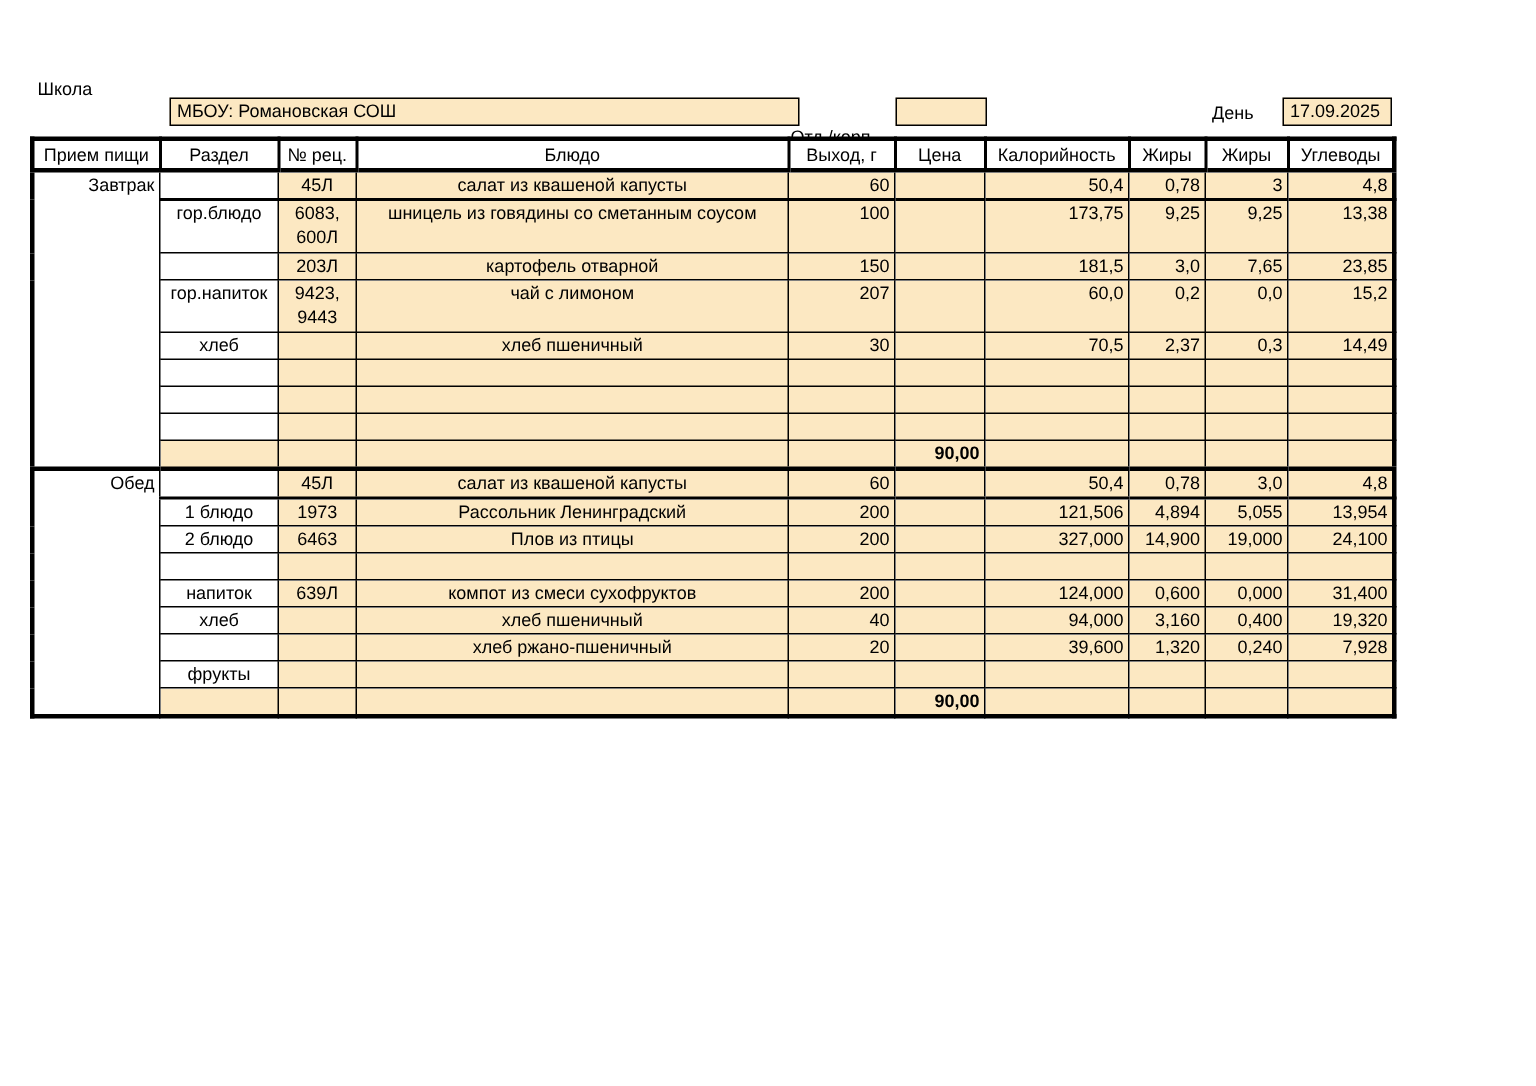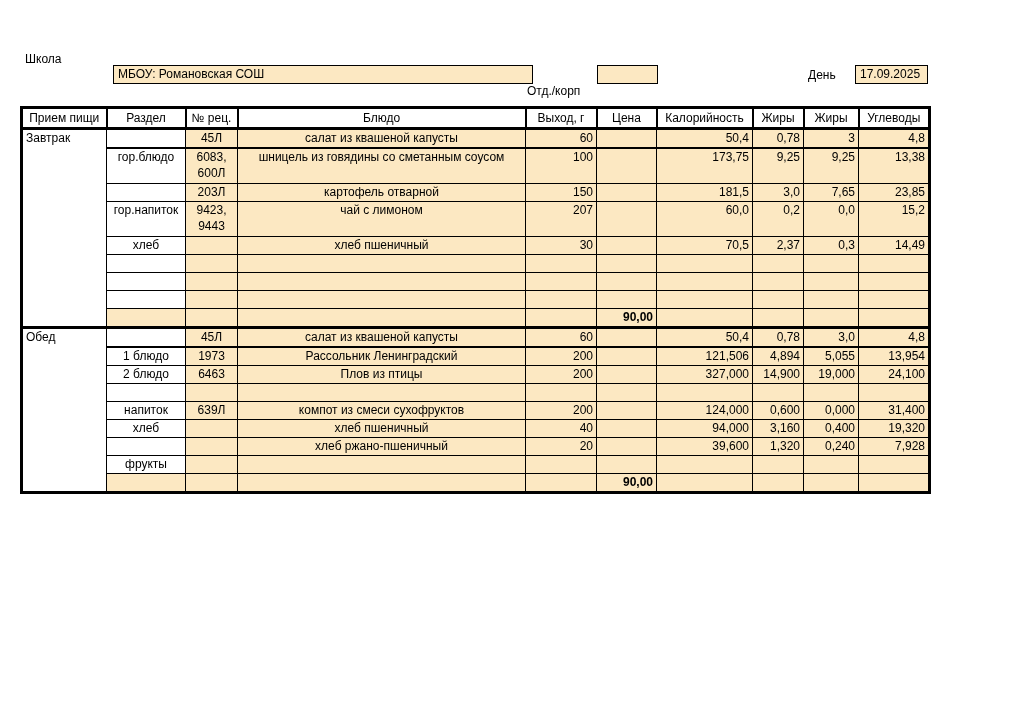--- a/index.html
+++ b/index.html
@@ -28,21 +28,21 @@
   #school-label { left: 25px;  top: 52px; }
   #school-box   { left: 92px; top: 65px; width: 420px; margin-left: 21px; }
   #dept-label   { left: 527px; top: 68px; margin-top: 16px; }
   #dept-box     { left: 597px; top: 65px; width: 61px; }
   #day-label    { left: 808px; top: 68px; }
   #day-box      { left: 855px; top: 65px; width: 73px; }
 
   table.menu {
     position: absolute;
     left: 20px;
-    top: 106px;
+    top: 91px;
     width: 908px;
     border-collapse: collapse;
     table-layout: fixed;
     border: 3px solid #000;
     font-size: 12px;
   }
   table.menu td {
     border: 1px solid #000;
     padding: 0 3px;
     vertical-align: top;
@@ -58,21 +58,21 @@
     background: #ffffff;
   }
   table.menu tr.tall td { height: 34px; }
   td.fill  { background: #FCE8C2; }
   td.white { background: #ffffff; }
   td.left  { text-align: center; }
   td.right { text-align: right; }
   td.pre   { white-space: pre-line; }
   td.meal-cell {
     background: #ffffff;
-    text-align: left;
+    text-align: right;
     vertical-align: top;
     border-right: 2px solid #000;
   }
   tr.sec-first td { border-top: 3px solid #000; border-bottom: 2px solid #000; }
   tr.total td { font-weight: 700; }
 </style>
 </head>
 <body>
 
 <div class="page">

